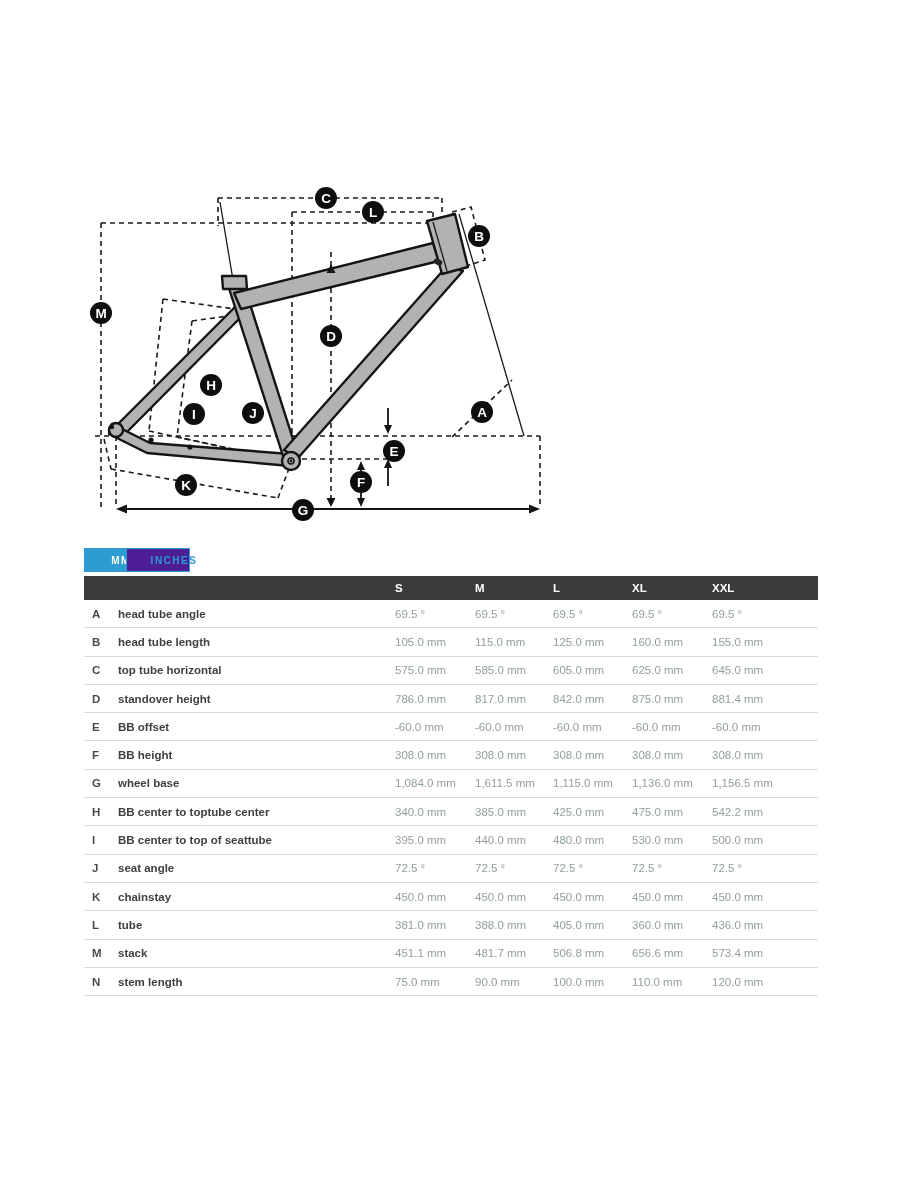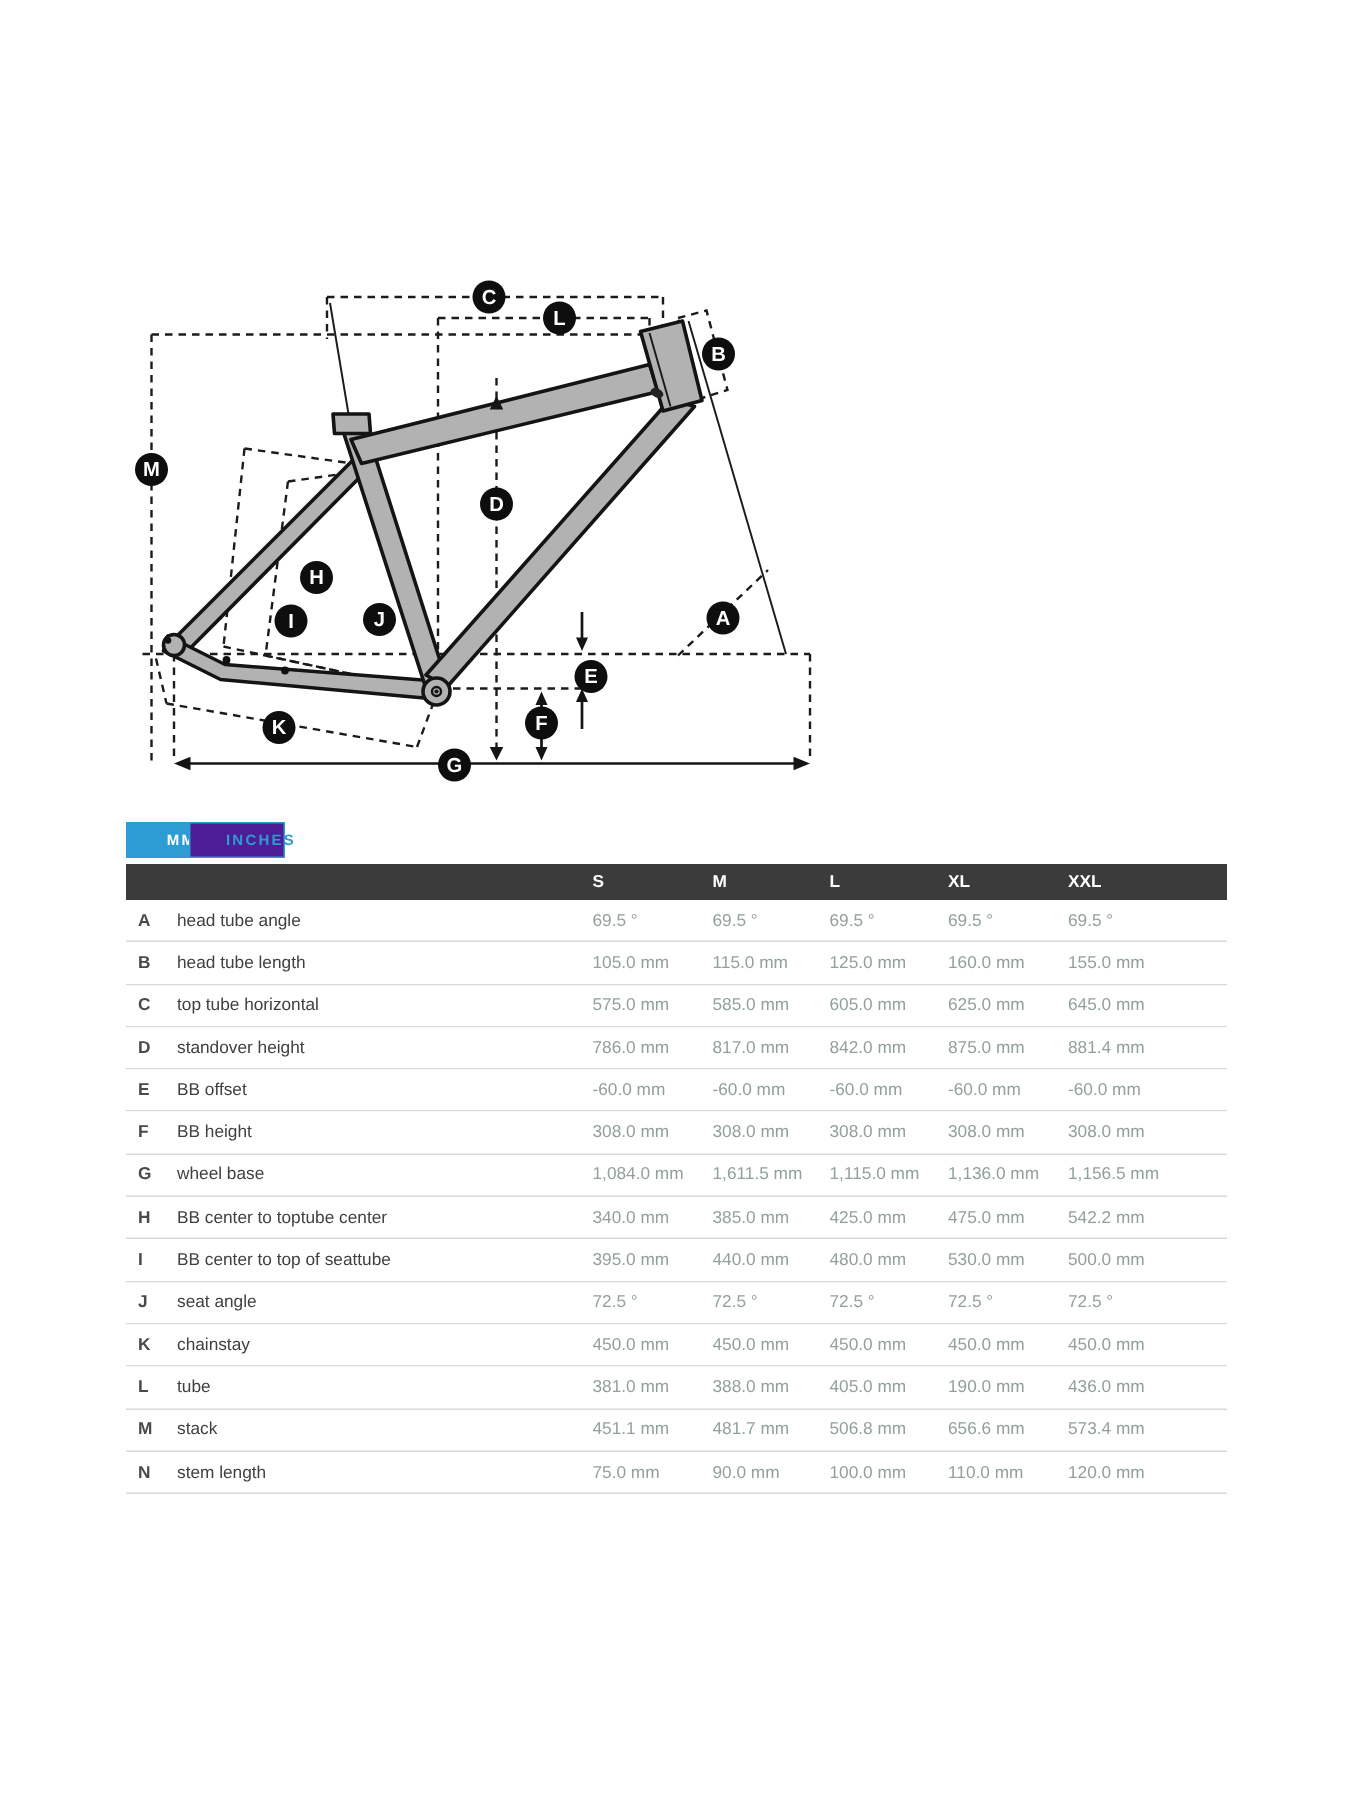--- a/index.html
+++ b/index.html
@@ -23,21 +23,21 @@
          font-size:10px; font-weight:bold; letter-spacing:1.5px; cursor:pointer; box-sizing:border-box;padding-left:32px; }
   .tab-mm { width:42px; background:var(--accent); color:#fff; }
   .tab-inches { width:64px; background:#4c1d95; color:var(--accent); border:1px solid var(--accent); }
 
   .geo-table { position:absolute; left:84px; top:576px; width:734px; font-size:11.5px; }
   .thead, .row { display:grid; grid-template-columns:34px 275px 80px 78px 79px 80px 1fr; align-items:center; }
   .thead { background:var(--header-bg); color:#ffffff; font-weight:bold; height:24px; }
   .thead > div { padding-left:2px; }
   .row { height:27.3px; border-bottom:1px solid #d9d9d9; background:#fff; }
   .cell-key { padding-left:8px; font-weight:bold; color:#4a4a4a; }
-  .cell-label { font-weight:normal; color:#404040; }
+  .cell-label { font-weight:bold; color:#404040; }
   .cell-value { color:var(--value-color); padding-left:2px; }
 </style>
 </head>
 <body style="--accent: #2d9cd3; --header-bg: #3b3b3b; --value-color: #92a09d;">
 
 <div class="diagram-wrap">
   <svg width="470" height="350" viewBox="85 175 470 350">
 
     <g>
       <line class="dash" x1="218" y1="198" x2="442" y2="198"></line>
@@ -280,21 +280,21 @@
         <div class="cell-value">450.0 mm</div>
         <div class="cell-value">450.0 mm</div>
         <div class="cell-value">450.0 mm</div>
       </div>
       <div class="row">
         <div class="cell-key">L</div>
         <div class="cell-label">tube</div>
         <div class="cell-value">381.0 mm</div>
         <div class="cell-value">388.0 mm</div>
         <div class="cell-value">405.0 mm</div>
-        <div class="cell-value">190.0 mm</div>
+        <div class="cell-value">360.0 mm</div>
         <div class="cell-value">436.0 mm</div>
       </div>
       <div class="row">
         <div class="cell-key">M</div>
         <div class="cell-label">stack</div>
         <div class="cell-value">451.1 mm</div>
         <div class="cell-value">481.7 mm</div>
         <div class="cell-value">506.8 mm</div>
         <div class="cell-value">656.6 mm</div>
         <div class="cell-value">573.4 mm</div>

